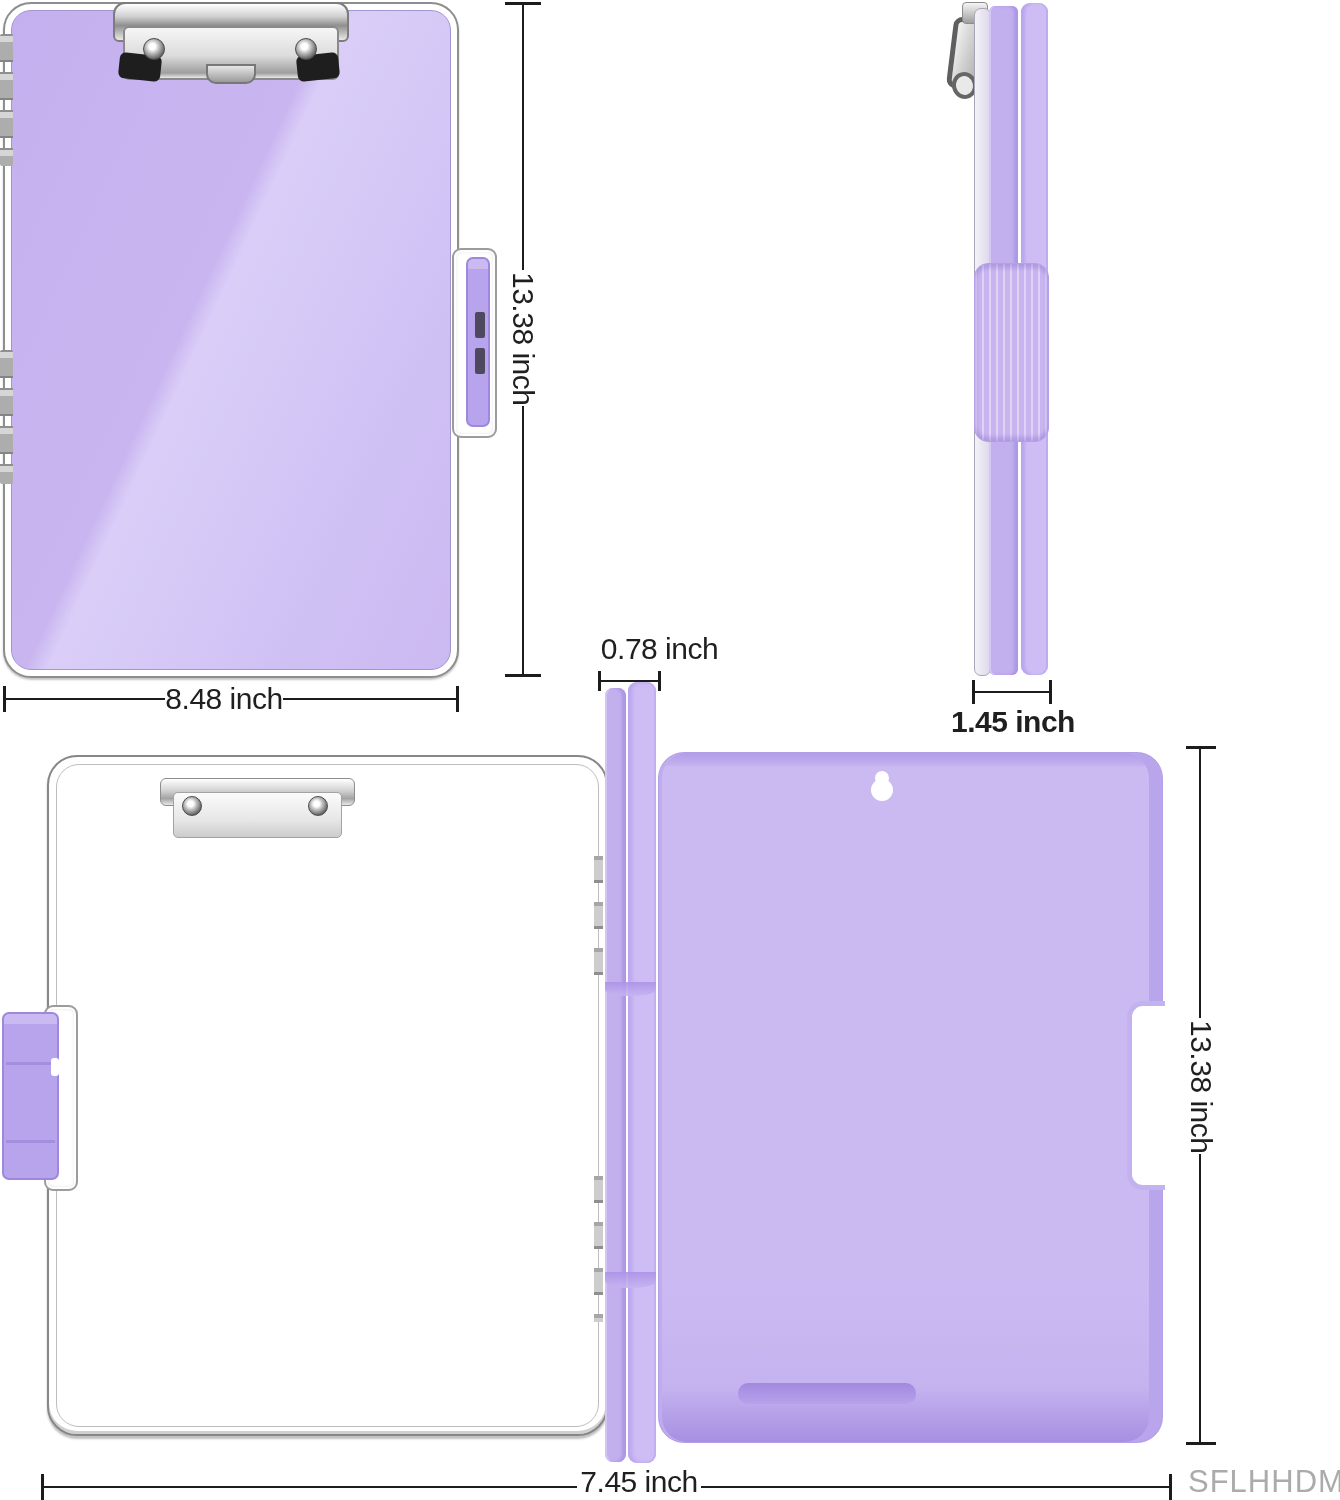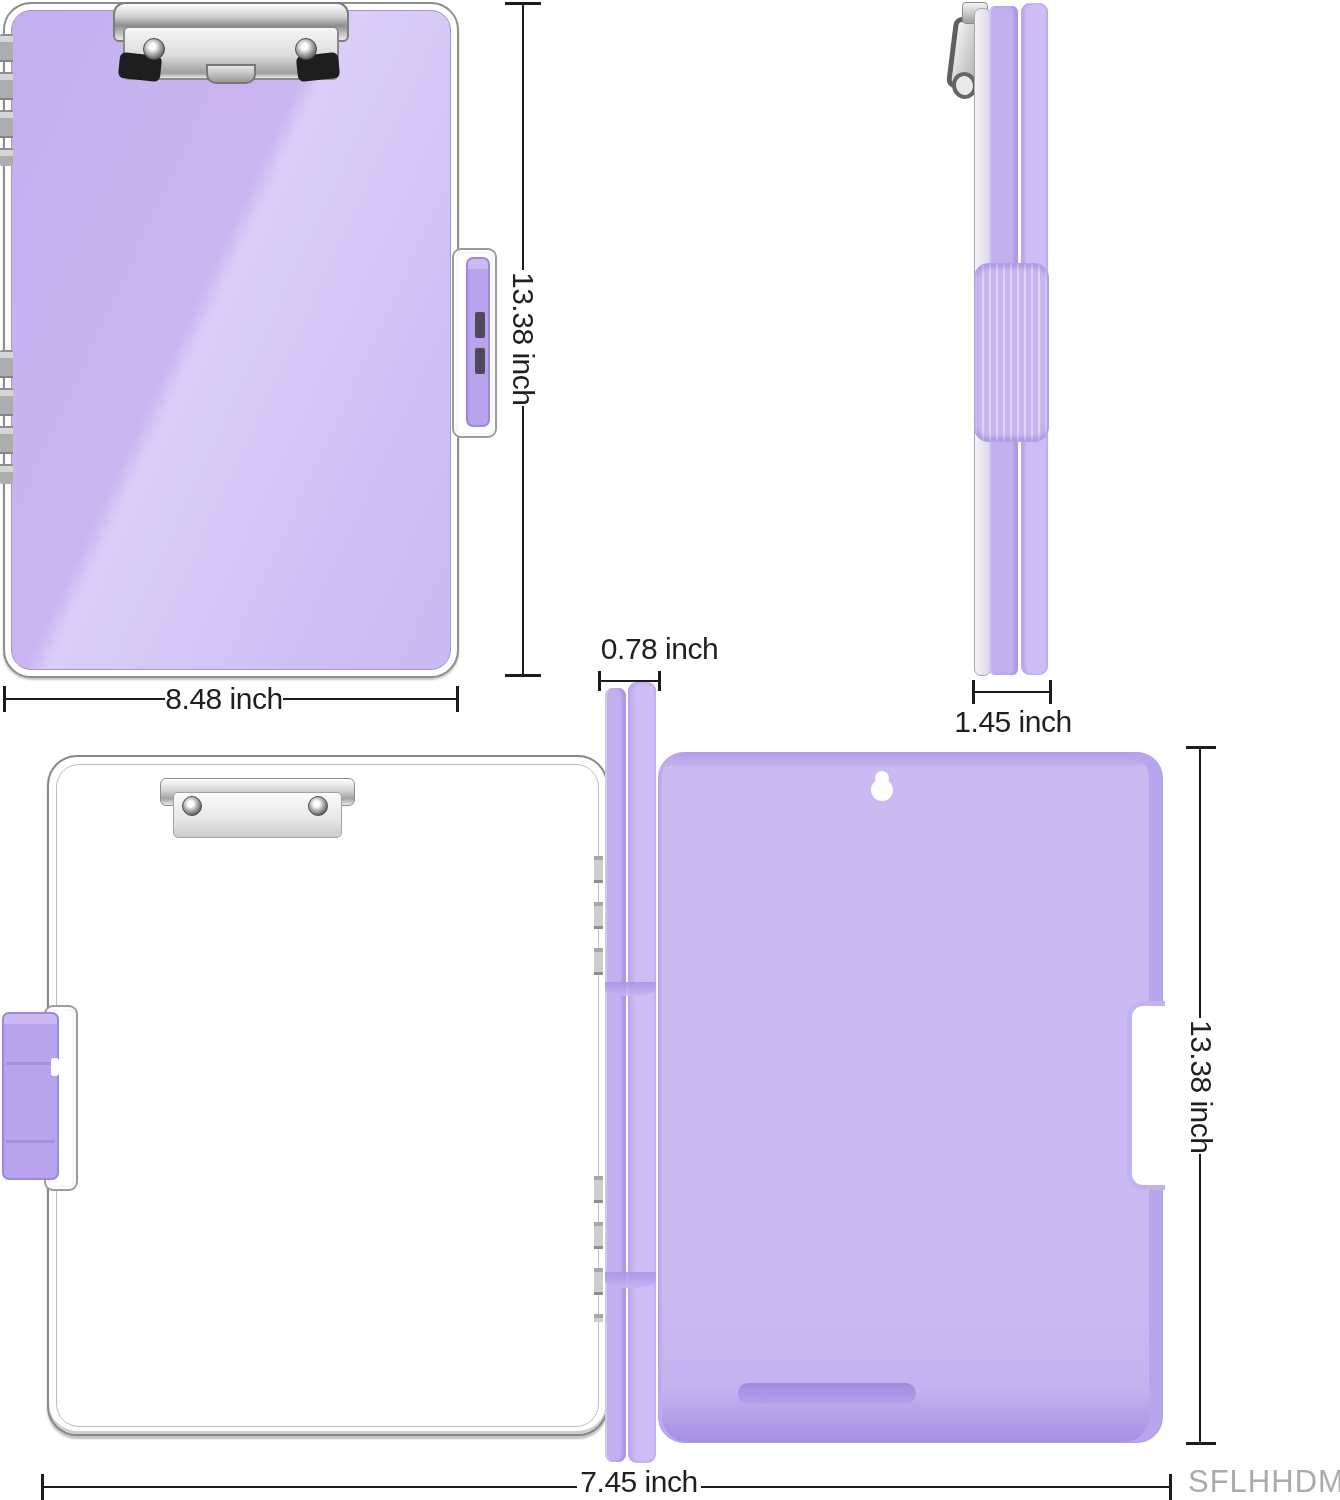--- a/index.html
+++ b/index.html
@@ -200,21 +200,21 @@
   <div class="side-hook-tail"></div>
   <div class="side-top-plate"></div>
   <div class="side-left-strip"></div>
   <div class="side-slab-a"></div>
   <div class="side-slab-b"></div>
   <div class="side-clamp"></div>
 
   <div class="dim-bar-v" style="left:972px;top:680px;height:24px;"></div>
   <div class="dim-seg-h" style="left:972px;top:691px;width:78px;"></div>
   <div class="dim-bar-v" style="left:1049px;top:680px;height:24px;"></div>
-  <div class="dim-label" style="left:948px;top:706px;width:130px;height:32px;">1.45 inch</div>
+  <div class="dim-label" style="left:948px;top:706px;width:130px;height:32px;font-weight:bold;">1.45 inch</div>
 
   <div class="open-board">
     <div class="open-board-inner"></div>
   </div>
   <div class="open-hinge-strip" style="top:856px;height:126px;"></div>
   <div class="open-hinge-strip" style="top:1176px;height:146px;"></div>
 
   <div class="open-clip">
     <div class="open-clip-plate1"></div>
     <div class="open-clip-plate2"></div>

